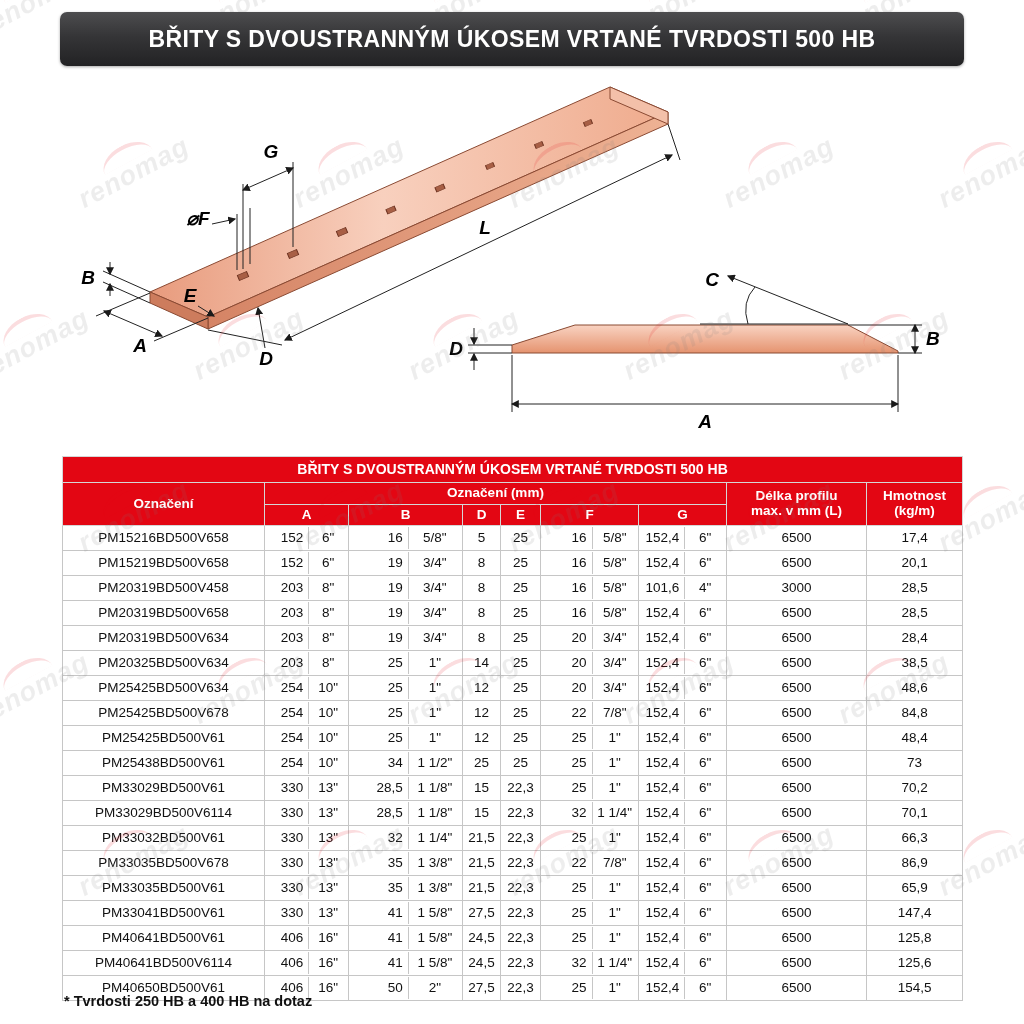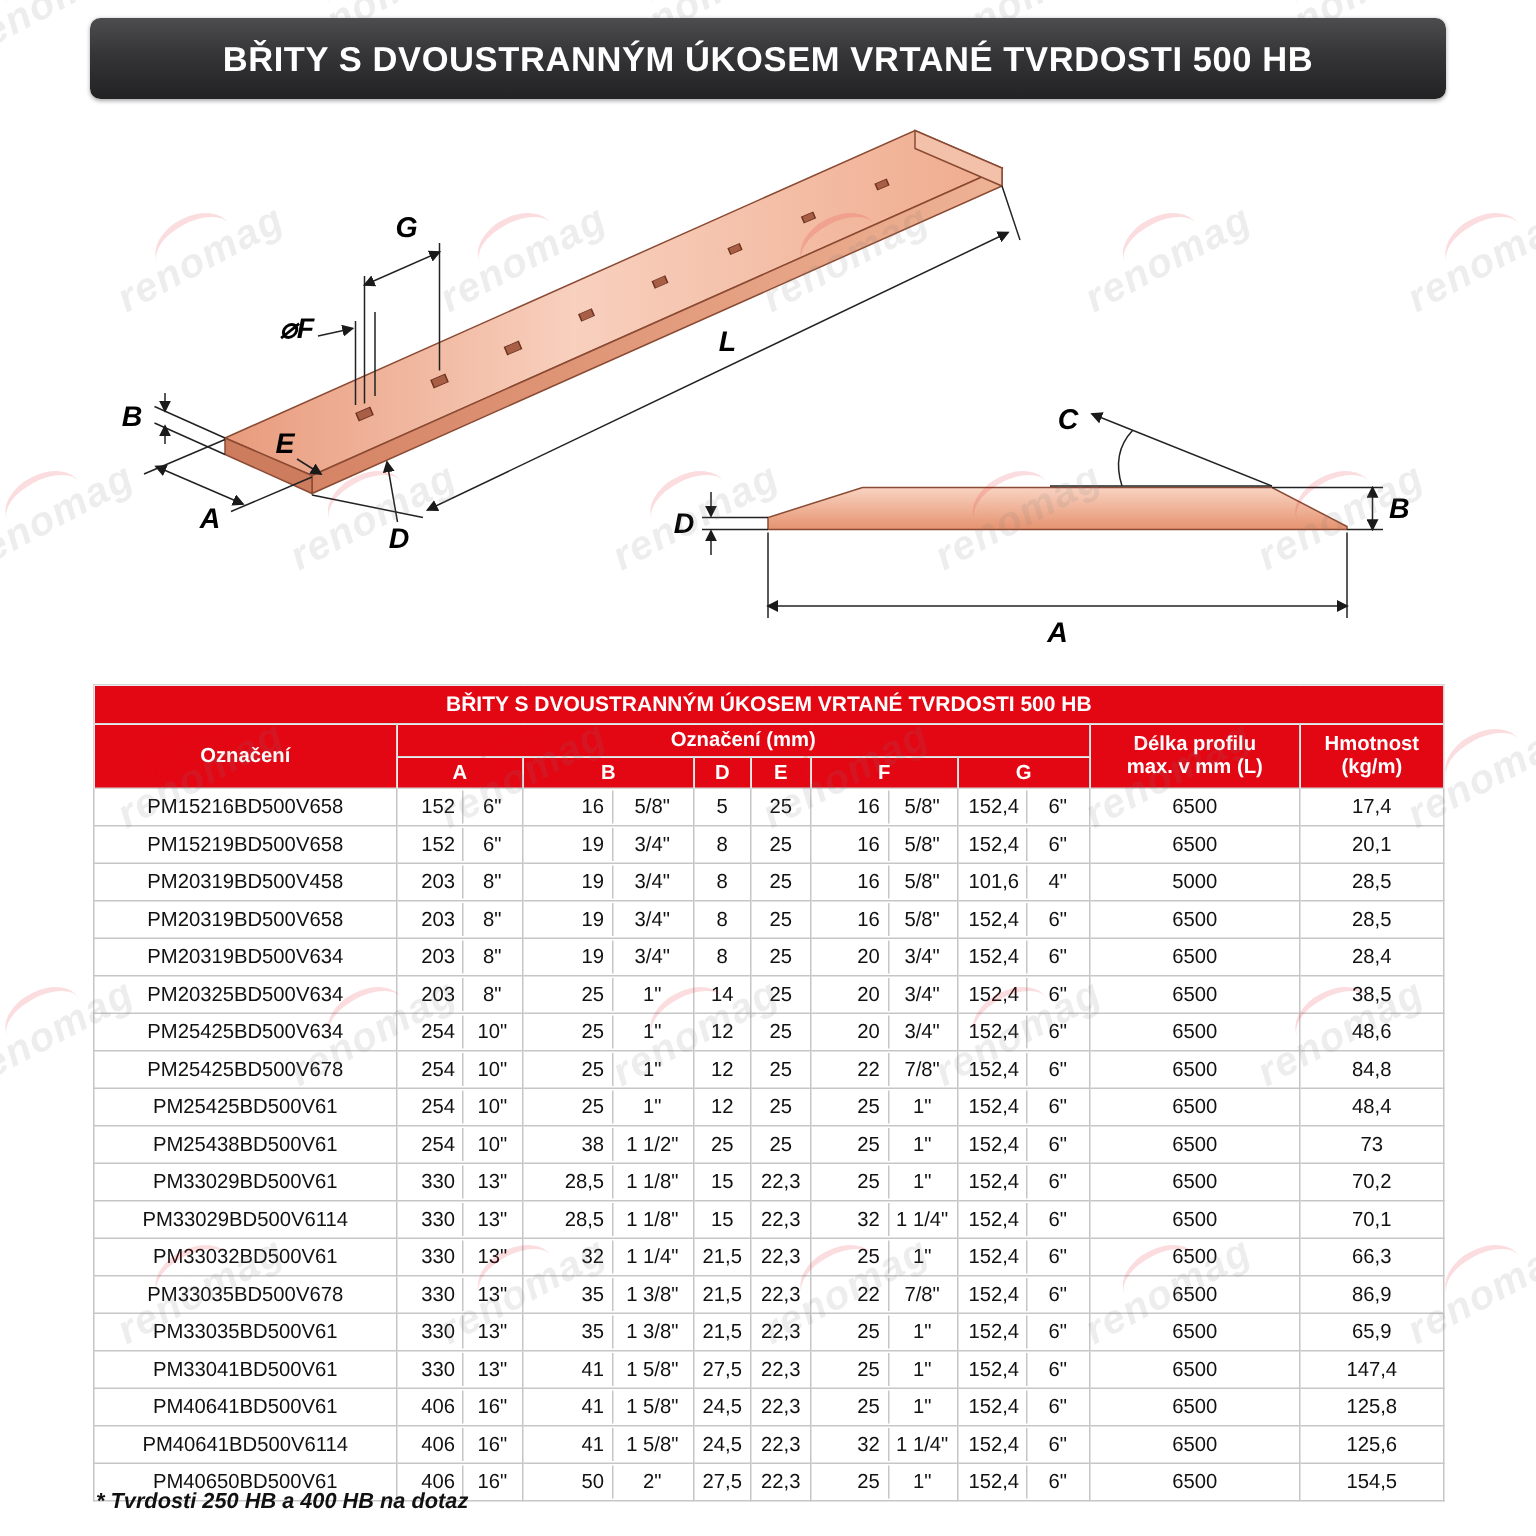--- a/index.html
+++ b/index.html
@@ -41,21 +41,21 @@
   }
   tr.title-row th { background: #e30613; color: #fff; font-weight: bold; font-size: 14px; height: 26px; border-color: #d6d6d6; }
   tr.head-row th, tr.dims-row th { background: #e30613; color: #fff; font-weight: bold; border-color: #d6d6d6; font-size: 13.5px; }
   tr.dims-row th { height: 21px; }
   td.dual { padding: 0; }
   .dualwrap { display: flex; align-items: stretch; height: 22px; }
   .dualwrap .mm { flex: 1.05; display: flex; align-items: center; justify-content: flex-end;
                   padding-right: 5px; border-right: 1px solid #c6c6c6; }
   .dualwrap .in { flex: 1; display: flex; align-items: center; justify-content: center; padding-left: 2px; }
 
-  .footnote { position: absolute; left: 64px; top: 978px; z-index: 2; font-size: 14.5px; font-weight: bold; color: #111; font-style: italic; }
+  .footnote { position: absolute; left: 64px; top: 978px; z-index: 2; font-size: 14.5px; font-weight: bold; color: #111; }
 </style>
 </head>
 <body>
 
 <div class="watermark-layer" id="watermarks">
     <div class="wm" style="left: -30px; top: -28px;"><span class="arc"></span><span class="txt">renomag</span></div>
     <div class="wm" style="left: 185px; top: -28px;"><span class="arc"></span><span class="txt">renomag</span></div>
     <div class="wm" style="left: 400px; top: -28px;"><span class="arc"></span><span class="txt">renomag</span></div>
     <div class="wm" style="left: 615px; top: -28px;"><span class="arc"></span><span class="txt">renomag</span></div>
     <div class="wm" style="left: 830px; top: -28px;"><span class="arc"></span><span class="txt">renomag</span></div>
@@ -334,21 +334,21 @@
             <span class="mm">16</span>
             <span class="in">5/8"</span>
           </div>
     </td>
     <td class="dual">
       <div class="dualwrap">
             <span class="mm">101,6</span>
             <span class="in">4"</span>
           </div>
     </td>
-    <td>5000</td>
+    <td>3000</td>
     <td>28,5</td>
   </tr>
 
   <tr>
     <td>PM20319BD500V658</td>
     <td class="dual">
       <div class="dualwrap">
             <span class="mm">203</span>
             <span class="in">8"</span>
           </div>
@@ -540,21 +540,21 @@
   <tr>
     <td>PM25438BD500V61</td>
     <td class="dual">
       <div class="dualwrap">
             <span class="mm">254</span>
             <span class="in">10"</span>
           </div>
     </td>
     <td class="dual">
       <div class="dualwrap">
-            <span class="mm">38</span>
+            <span class="mm">34</span>
             <span class="in">1 1/2"</span>
           </div>
     </td>
     <td>25</td>
     <td>25</td>
     <td class="dual">
       <div class="dualwrap">
             <span class="mm">25</span>
             <span class="in">1"</span>
           </div>

